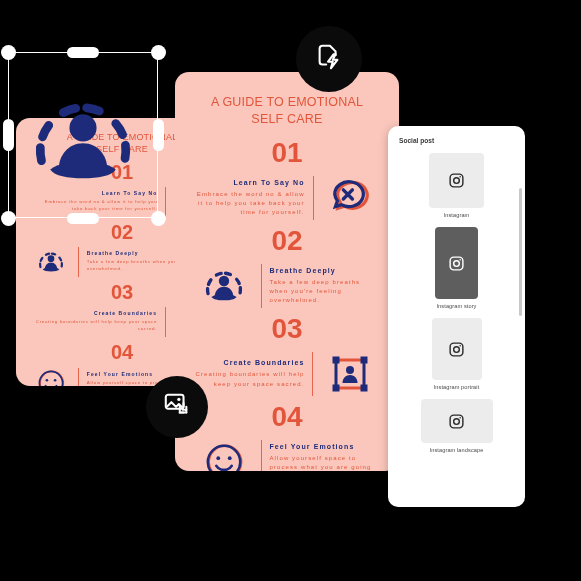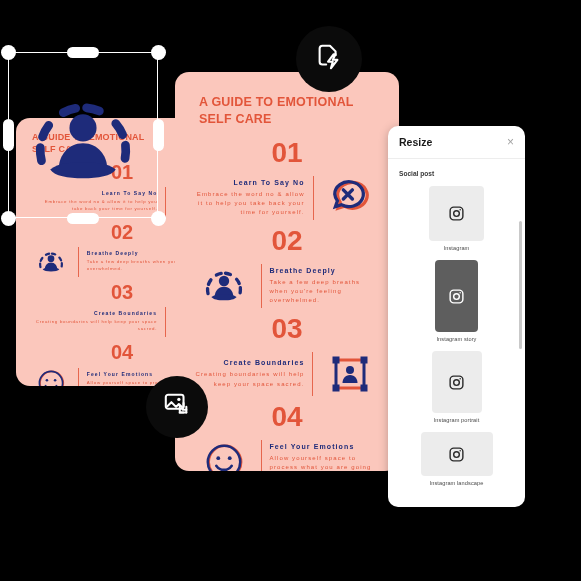--- a/index.html
+++ b/index.html
@@ -15,23 +15,23 @@
   .card {
     position: absolute;
     background: #FBC7BC;
     border-radius: 14px;
     overflow: hidden;
   }
   #back-card { left: 16px; top: 118px; width: 212px; height: 268px; }
   #main-card { left: 175px; top: 72px; width: 224px; height: 399px; }
 
   .card-title {
-    text-align: left;
+    text-align: center;
     color: #E2553A;
-    font-weight: bold;
+    font-weight: normal;
     letter-spacing: .2px;
     line-height: 1.32;
   }
   #main-card .card-title { font-size: 12.5px; padding: 22px 24px 0; }
   #back-card .card-title { font-size: 9px; padding: 14px 16px 0; }
 
   .steps { position: relative; }
   .step-num {
     text-align: center;
     color: #E2553A;
@@ -343,24 +343,20 @@
         <circle cx="18" cy="9" r="1.8" fill="#fff"></circle>
         <path d="M5 17l5-5 5 5 3-3 4 4" fill="none" stroke="#fff" stroke-width="2.2" stroke-linejoin="round"></path>
         <path d="M19 16v7h7" fill="none" stroke="#fff" stroke-width="2.2" stroke-linecap="round"></path>
         <path d="M23 13v4M26 20h-4" fill="none" stroke="#fff" stroke-width="2.2" stroke-linecap="round"></path>
         <path d="M26 17v6M23 23h-4" fill="none" stroke="#fff" stroke-width="2.2" stroke-linecap="round"></path>
       </svg>
     </span>
   </div>
 
   <div id="resize-panel">
-    <div class="panel-head">
-      <span class="panel-title">Resize</span>
-      <span class="panel-close">×</span>
-    </div>
     <div class="panel-body">
       <div class="panel-section-label">Social post</div>
 
       <div class="thumb-item">
         <div class="thumb sq">
           <svg width="17" height="17" viewBox="0 0 24 24" fill="none" stroke="#2B2B2B" stroke-width="2">
             <rect x="3" y="3" width="18" height="18" rx="5"></rect>
               <circle cx="12" cy="12" r="4"></circle>
               <circle cx="17.2" cy="6.8" r="1.1" fill="#2B2B2B" stroke="none"></circle>
           </svg>

